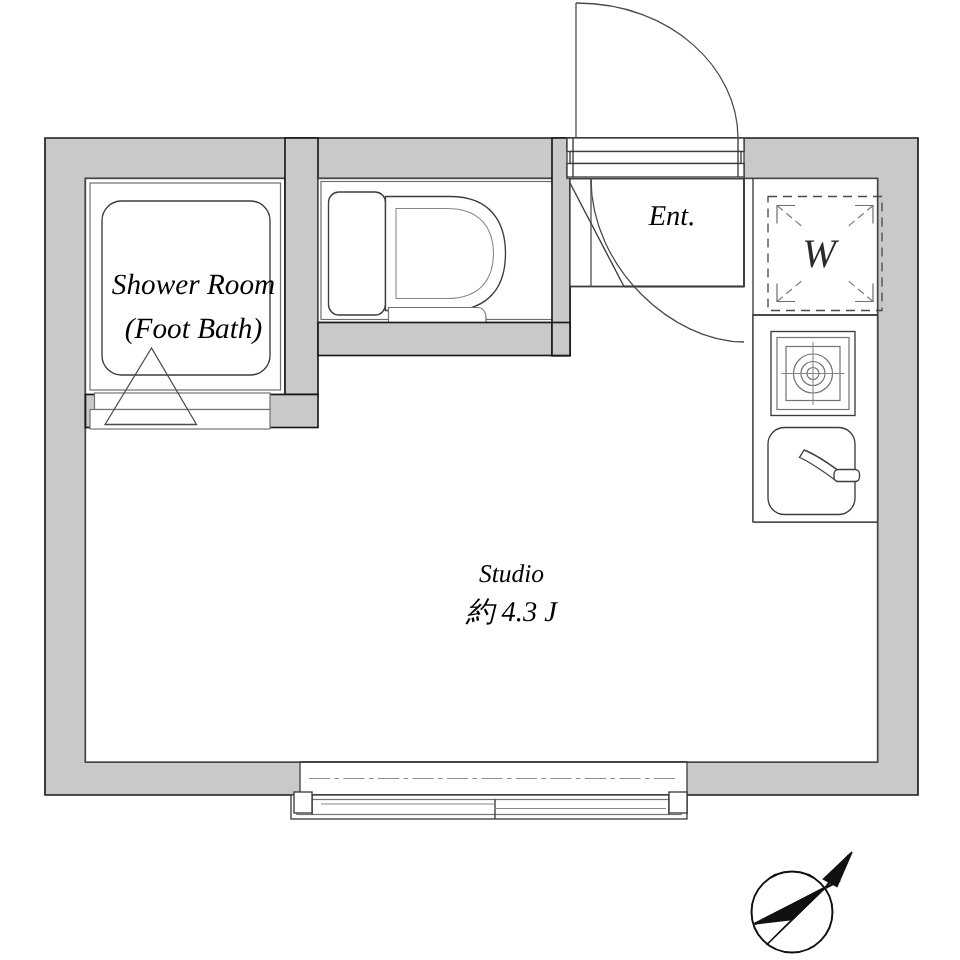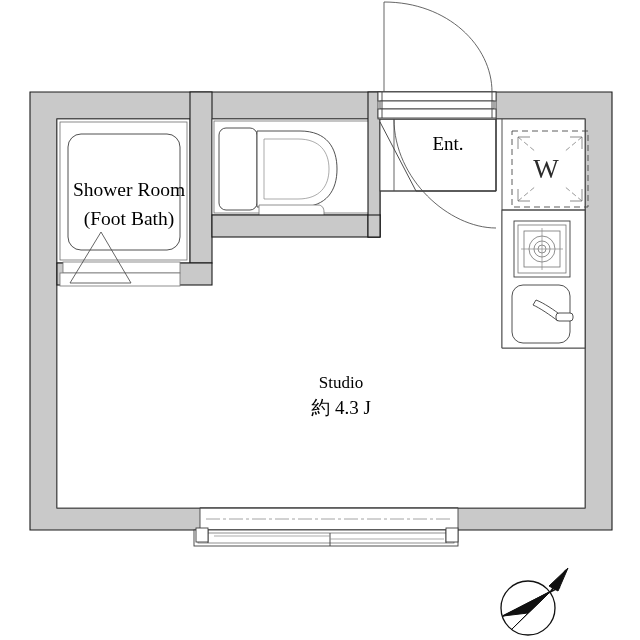--- a/index.html
+++ b/index.html
@@ -12,20 +12,21 @@
     width: 640px;
     height: 640px;
     font-family: "Liberation Serif", "DejaVu Serif", serif;
     overflow: hidden;
     position: relative;
   }
   #floorplan-root {
     position: relative;
     width: 640px;
     height: 640px;
+    font-style: italic;
   }
   svg#plan-svg {
     display: block;
     width: 640px;
     height: 640px;
   }
   .wall-fill { fill: #c9c9c9; stroke: #1a1a1a; stroke-width: 1.1; }
   .room-white { fill: #ffffff; stroke: #444444; stroke-width: 0.9; }
   .thin { fill: none; stroke: #3a3a3a; stroke-width: 0.9; }
   .thin-light { fill: none; stroke: #6e6e6e; stroke-width: 0.8; }

